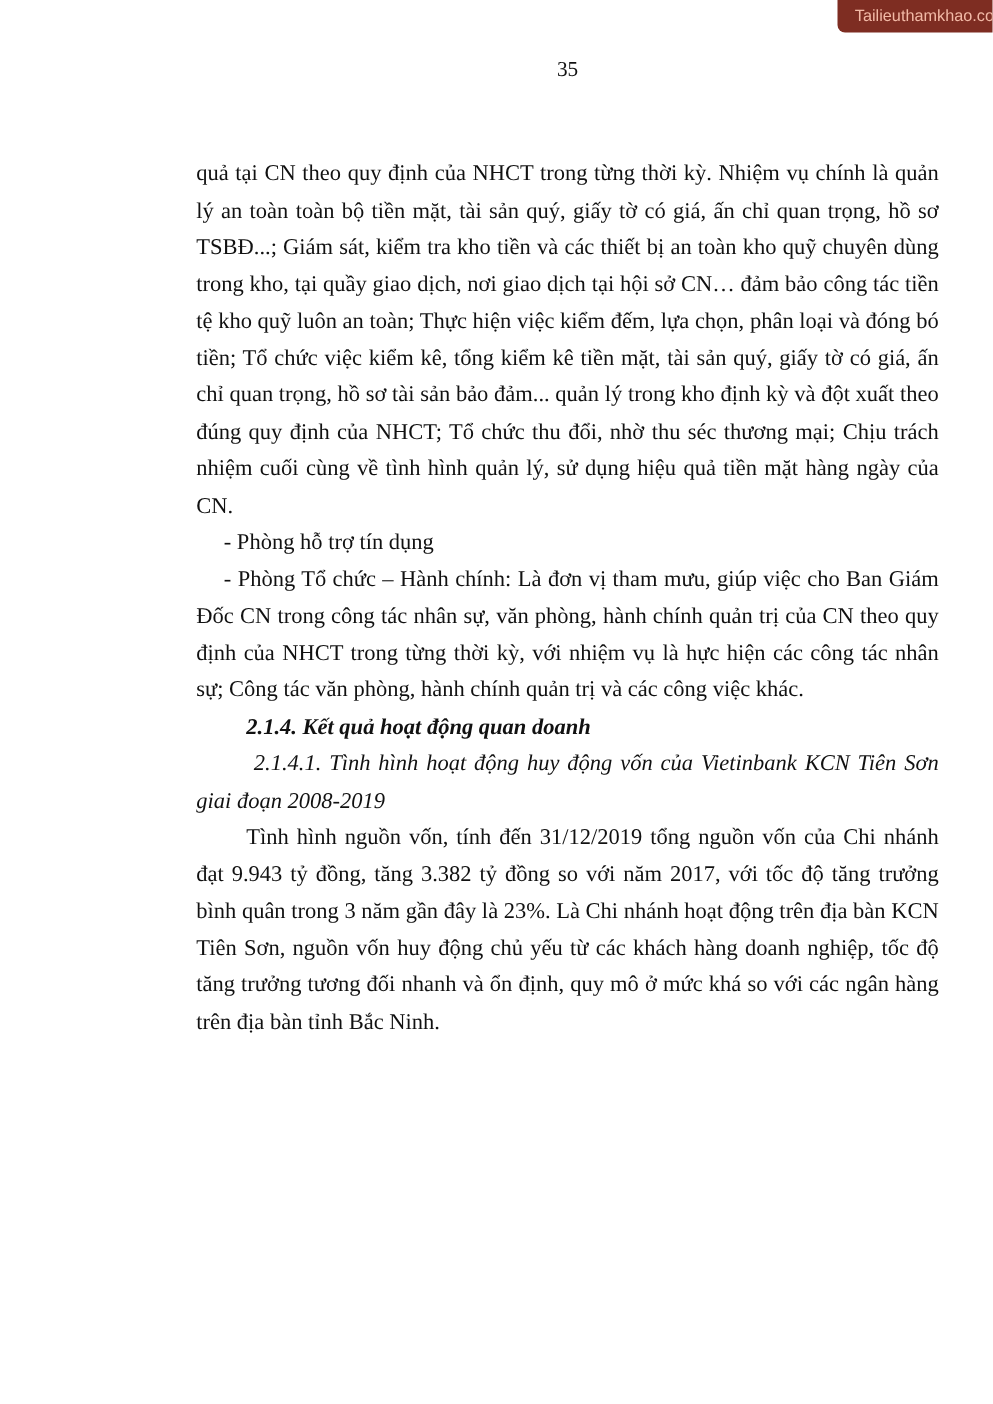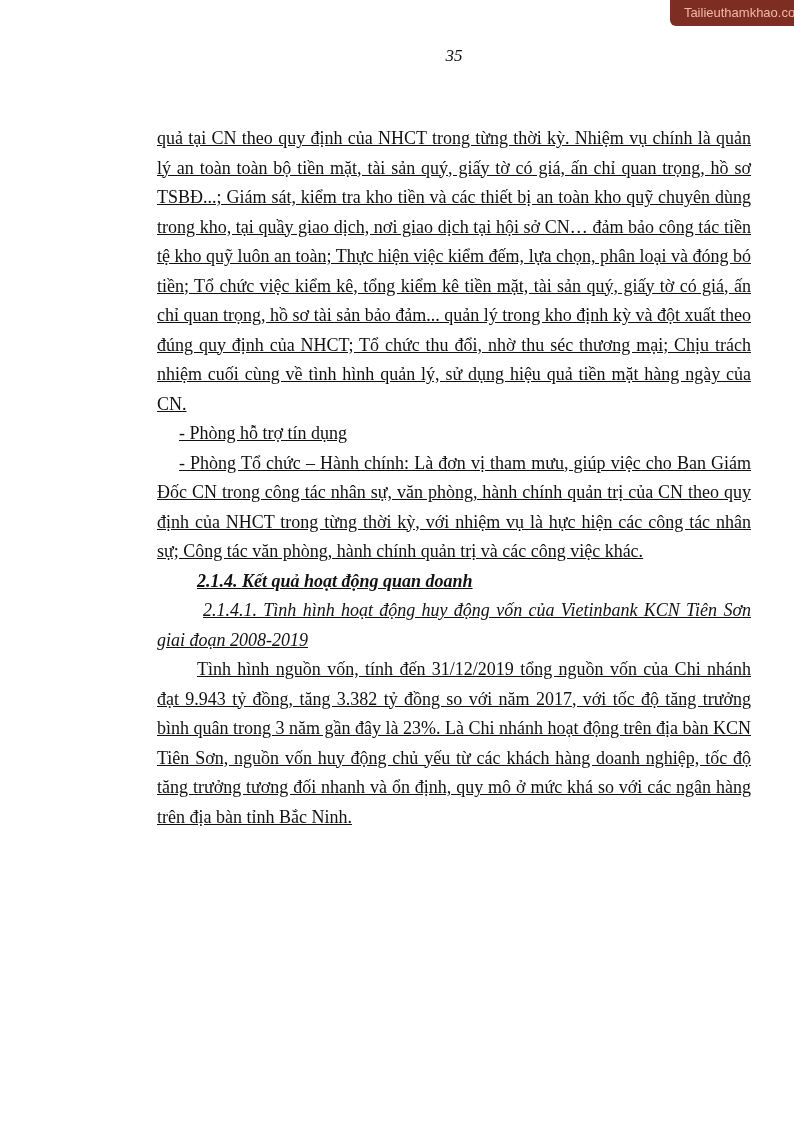--- a/index.html
+++ b/index.html
@@ -29,34 +29,32 @@
     padding: 0 12px 0 14px;
     border-bottom-left-radius: 6px;
   }
   .page-number {
     position: absolute;
     top: 46px;
     left: 133px;
     width: 594px;
     text-align: center;
     font-size: 17px;
-    font-style: italic;
   }
   .content {
     position: absolute;
     top: 124px;
     left: 133px;
     width: 594px;
     font-size: 18px;
     line-height: 29.5px;
   }
   .content p {
     margin: 0;
     text-align: justify;
-    text-decoration: underline;
   }
   .p-flush   { text-indent: 0; }
   .p-dash    { text-indent: 22px; }
   .p-plus    { text-indent: 40px; }
   .p-ind     { text-indent: 40px; }
   .h-bold-it { text-indent: 40px; font-weight: bold; font-style: italic; }
   .h-italic  { text-indent: 46px; font-style: italic; }
 </style>
 </head>
 <body>

